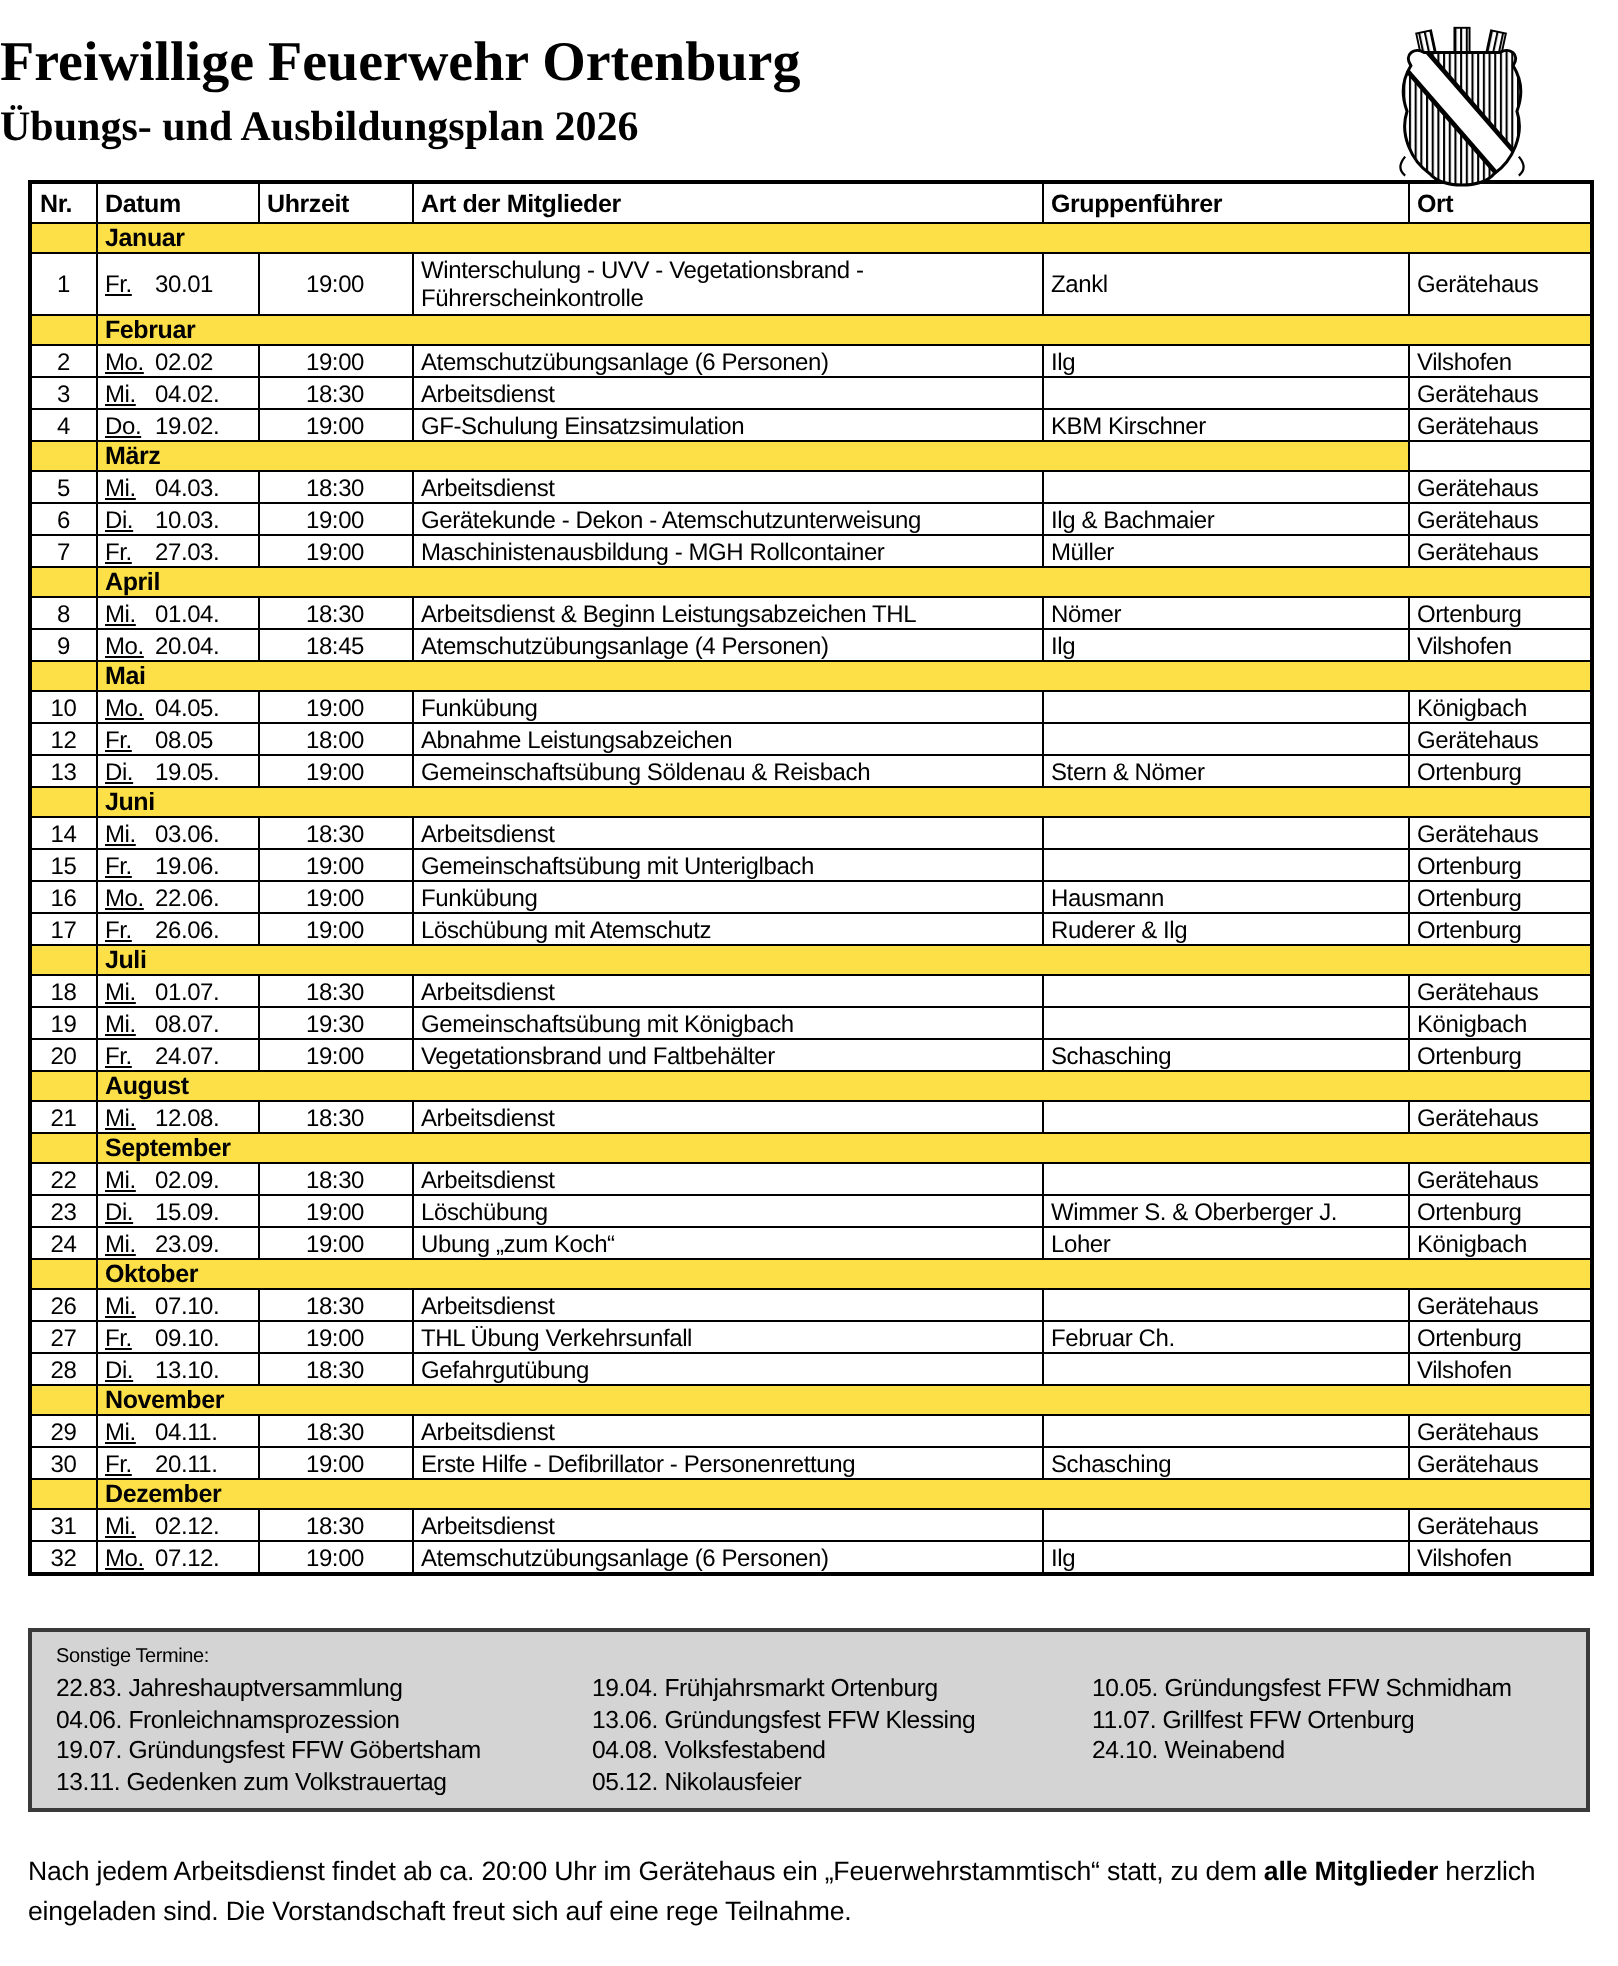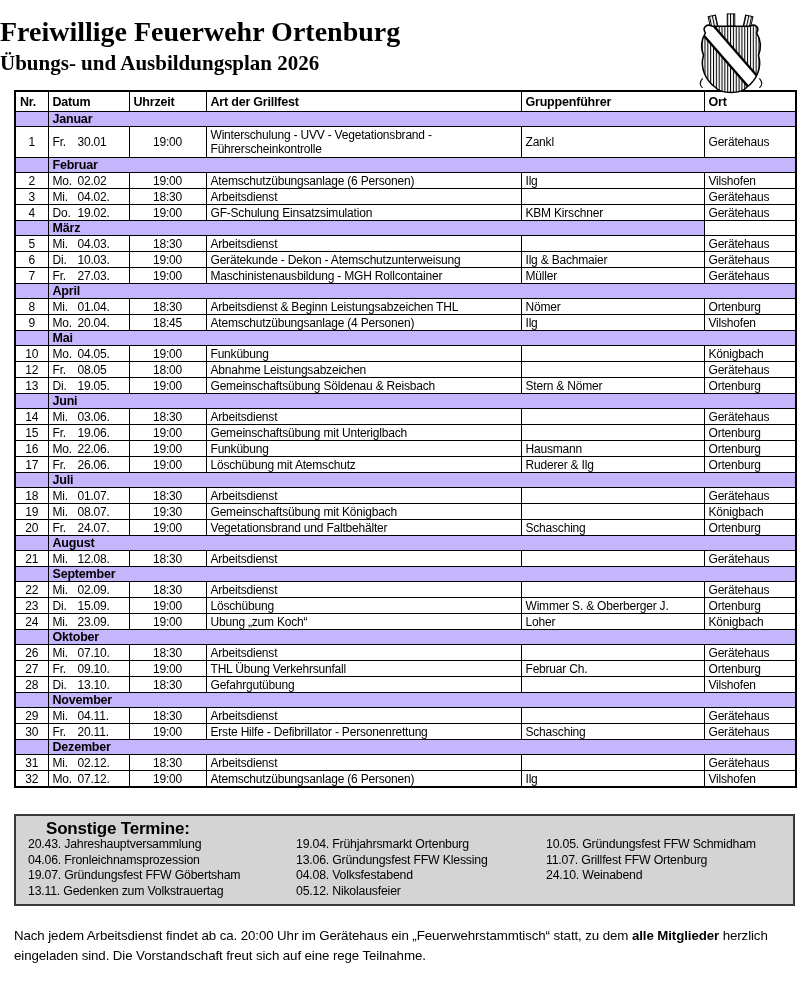--- a/index.html
+++ b/index.html
@@ -32,34 +32,34 @@
     border: 1px solid #000; padding: 0 4px;
     overflow: hidden; white-space: nowrap; vertical-align: middle;
   }
   table.plan thead th {
     height: 19px; font-weight: bold; text-align: left; font-size: 12.5px;
   }
   th.h-nr, th.h-time { text-align: center; }
   tr.data-row td { height: 15px; line-height: 14px; }
   td.c-nr { text-align: center; padding: 0 1px; }
   td.c-time { text-align: center; }
-  td.c-datum .day { display: inline-block; width: 25px; }
+  td.c-datum .day { display: inline-block; width: 25px; text-decoration: underline; }
   td.c-art.multi { white-space: normal; line-height: 14px; padding-top: 1px; padding-bottom: 1px; }
   td.c-art .bold, .bold { font-weight: normal; }
-  tr.month-row td { background: #c4b5fd; height: 14px; line-height: 13px; }
+  tr.month-row td { background: #fde047; height: 14px; line-height: 13px; }
   tr.month-row td.mlabel { font-weight: bold; font-size: 12.5px; }
   tr.month-row td.mort { background: #fff; }
 
   
   .other-box {
     width: 753px; margin: 26px 14px 0 14px;
     border: 2px solid #3a3a3a; background: #d4d4d4;
     padding: 4px 12px 5px 12px;
   }
-  .other-title { font-weight: bold; font-size: 17px; line-height: 17px; letter-spacing: -0.2px; margin-left: 18px; }
+  .other-title { font-weight: normal; font-size: 10px; line-height: 17px; letter-spacing: -0.2px; }
   .other-cols { display: flex; }
   .other-col { display: flex; flex-direction: column; }
   .other-col:nth-child(1) { width: 268px; }
   .other-col:nth-child(2) { width: 250px; }
   .other-col:nth-child(3) { flex: 1; }
   .other-item { font-size: 12.3px; line-height: 15.5px; letter-spacing: -0.2px; white-space: nowrap; }
 
   
   .footer-note {
     margin: 20px 14px 0 14px; font-size: 13.3px; line-height: 1.5; letter-spacing: -0.1px;
@@ -110,21 +110,21 @@
         <col style="width:77px">
       <col style="width:315px">
         <col style="width:183px">
         <col style="width:92px">
     </colgroup>
     <thead>
       <tr>
         <th class="h-nr">Nr.</th>
         <th class="h-dat">Datum</th>
         <th class="h-time">Uhrzeit</th>
-        <th class="h-art">Art der Grillfest</th>
+        <th class="h-art">Art der Mitglieder</th>
         <th class="h-lead">Gruppenführer</th>
         <th class="h-ort">Ort</th>
       </tr>
     </thead>
     <tbody id="plan-body">
         <tr class="month-row">
           <td class="mcell mnr"></td>
           <td class="mcell mlabel" colspan="5">Januar</td>
         </tr>
         <tr class="data-row">
@@ -415,21 +415,21 @@
           <td class="c-leader">Ilg</td>
           <td class="c-ort">Vilshofen</td>
         </tr>
       </tbody>
   </table>
 
   <div class="other-box">
     <div class="other-title">Sonstige Termine:</div>
     <div class="other-cols" id="other-cols">
         <div class="other-col">
-          <div class="other-item">20.43. Jahreshauptversammlung</div>
+          <div class="other-item">22.83. Jahreshauptversammlung</div>
           <div class="other-item">04.06. Fronleichnamsprozession</div>
           <div class="other-item">19.07. Gründungsfest FFW Göbertsham</div>
           <div class="other-item">13.11. Gedenken zum Volkstrauertag</div>
         </div>
         <div class="other-col">
           <div class="other-item">19.04. Frühjahrsmarkt Ortenburg</div>
           <div class="other-item">13.06. Gründungsfest FFW Klessing</div>
           <div class="other-item">04.08. Volksfestabend</div>
           <div class="other-item">05.12. Nikolausfeier</div>
         </div>

